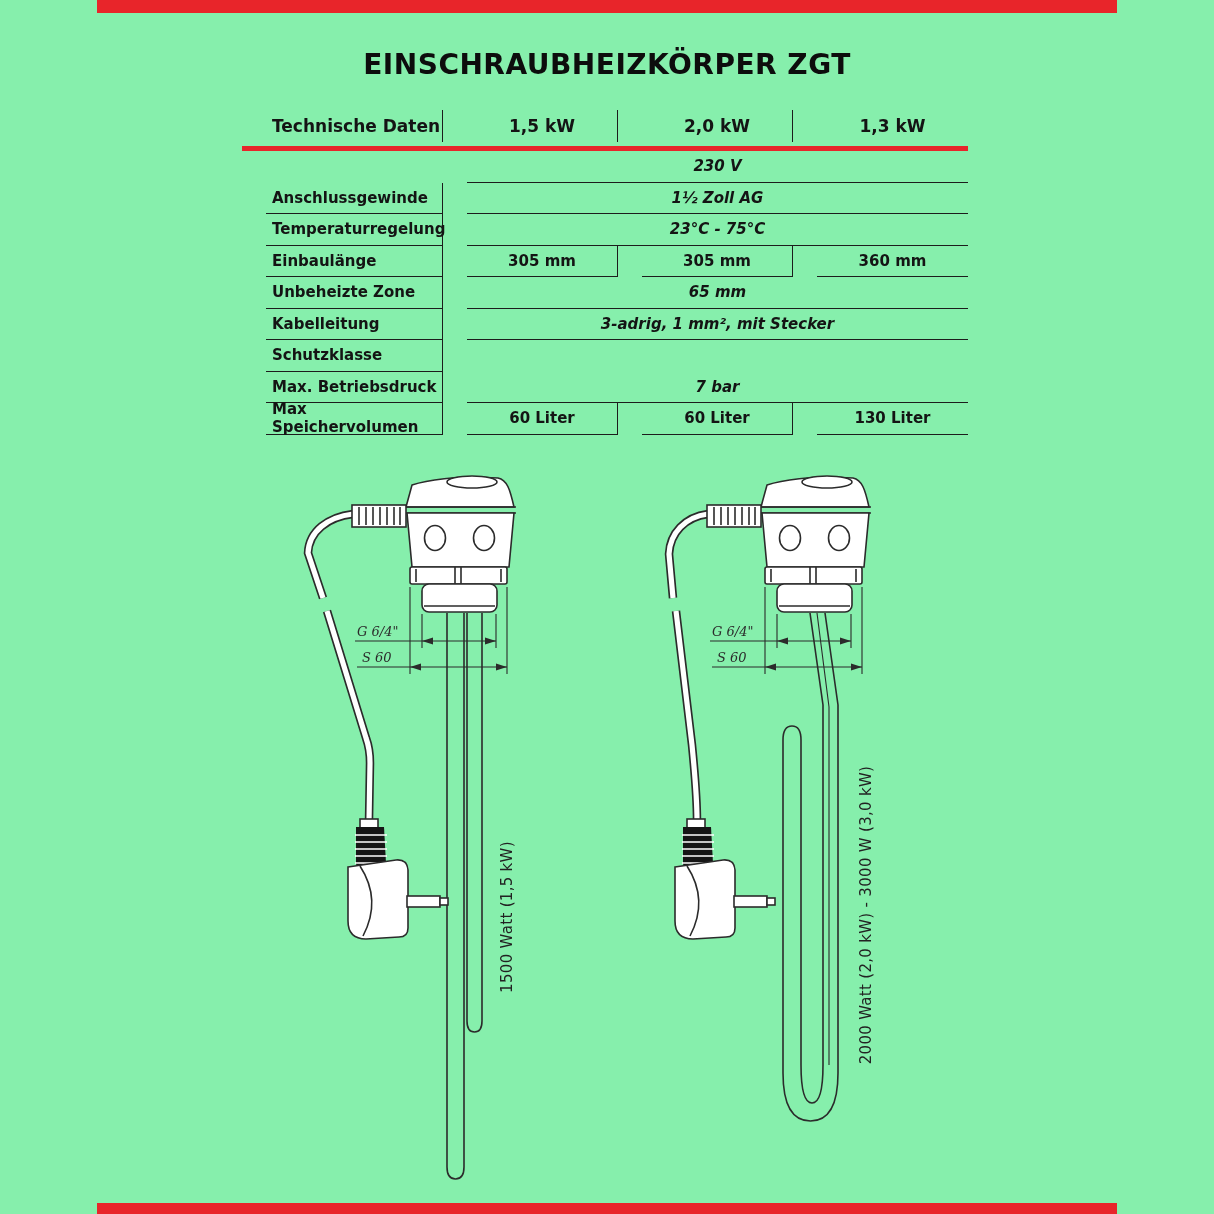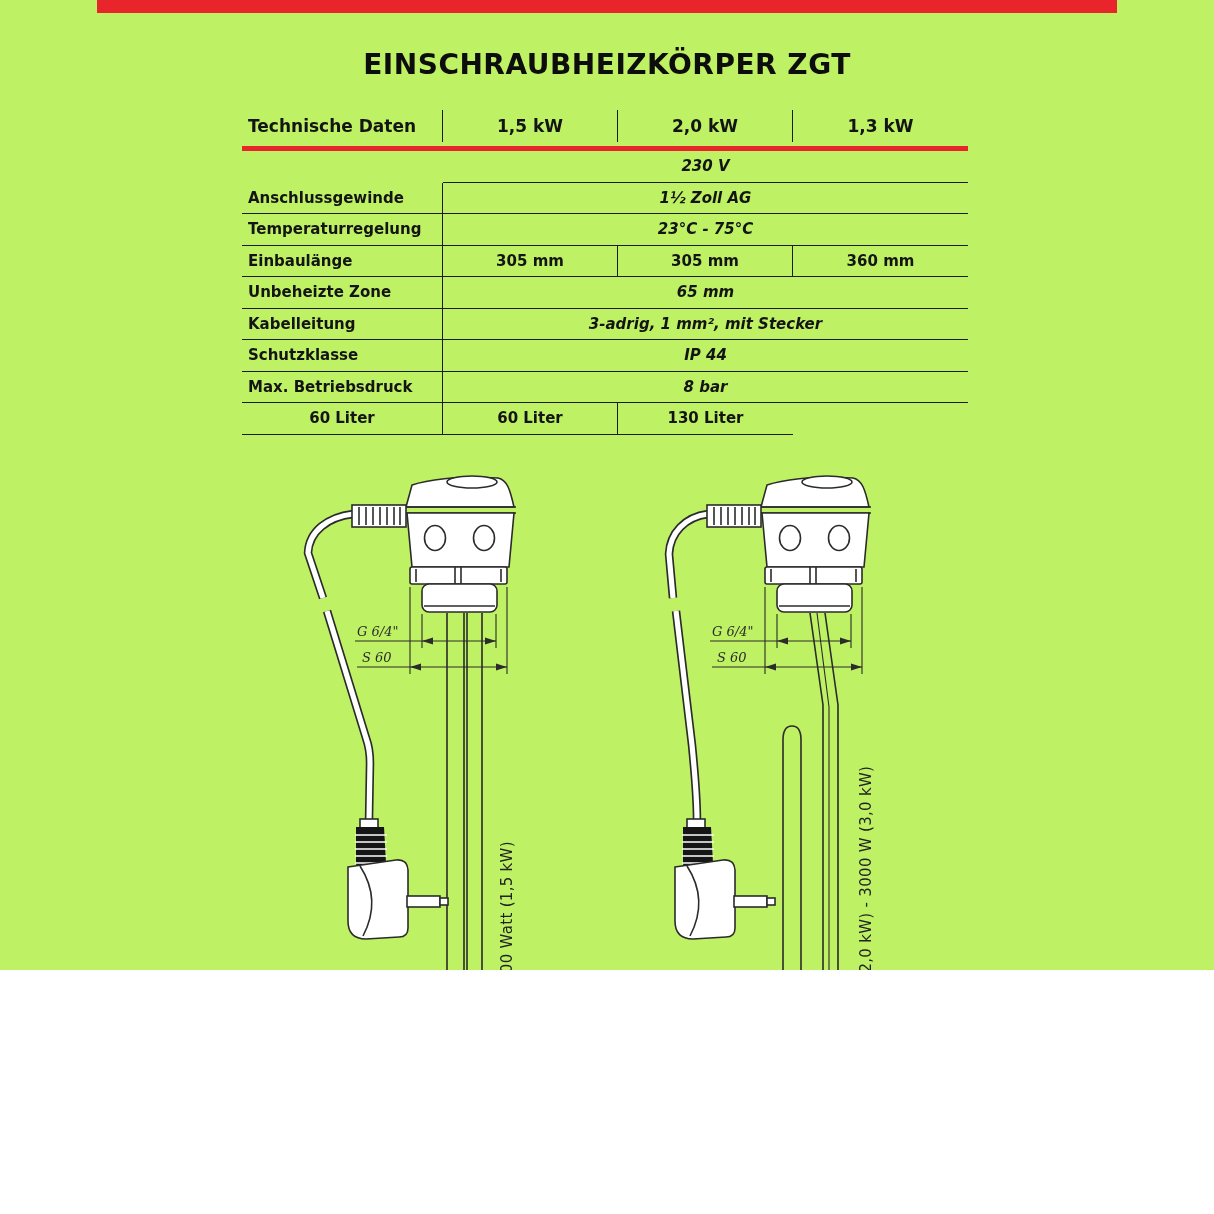--- a/index.html
+++ b/index.html
@@ -1,29 +1,29 @@
 <!DOCTYPE html>
 <html><head>
 <meta charset="utf-8">
 <style>
   html,body{margin:0;padding:0;background:#ffffff;}
-  #page{position:relative;width:1214px;height:970px;background:#bef264;overflow:hidden;
+  #page{position:relative;width:1214px;height:1214px;background:#86efac;overflow:hidden;
         font-family:"DejaVu Sans","Liberation Sans",sans-serif;color:#141414;}
   .redbar{position:absolute;left:97px;width:1020px;background:#e8252a;}
   #topbar{top:0;height:13px;}
   #bottombar{top:1203px;height:11px;}
   #title{position:absolute;top:48px;left:50%;transform:translateX(-50%);
          font-size:28px;font-weight:bold;letter-spacing:.5px;white-space:nowrap;color:#0d0d0d;}
   
   #table{position:absolute;left:242px;top:110px;width:726px;}
   .trow{display:grid;grid-template-columns:201px 175px 175px 175px;align-items:stretch;}
   .thead{height:36px;}
   .thead .cell{border-bottom:none;font-weight:bold;font-size:17px;}
   .cell{display:flex;align-items:center;justify-content:center;font-size:15px;font-weight:bold;
-        border-bottom:1.6px solid #1c1c1c;height:31.5px;box-sizing:border-box;}
+        border-bottom:1.6px solid #1c1c1c;height:31.5px;box-sizing:border-box;margin-left:24px;}
   .lab{justify-content:flex-start;padding-left:6px;border-right:1.6px solid #1c1c1c;}
   .thead .lab{border-right:1.6px solid #1c1c1c;}
   .vr{border-right:1.6px solid #1c1c1c;}
   .span3{grid-column:2/5;font-style:italic;}
   #redline{height:5px;background:#e8252a;width:726px;}
   
   svg{position:absolute;overflow:visible;}
   .ln{stroke:#2b2b2b;stroke-width:1.6;fill:none;}
   .lnw{stroke:#2b2b2b;stroke-width:1.6;fill:#ffffff;}
   .cableO{stroke:#2b2b2b;stroke-width:8.5;fill:none;stroke-linecap:butt;}
@@ -74,27 +74,27 @@
     <div class="trow">
       <div class="cell lab">Unbeheizte Zone</div>
       <div class="cell span3">65 mm</div>
     </div>
     <div class="trow">
       <div class="cell lab">Kabelleitung</div>
       <div class="cell span3">3-adrig, 1 mm², mit Stecker</div>
     </div>
     <div class="trow">
       <div class="cell lab">Schutzklasse</div>
-      <div class="cell span3">IP 44</div>
     </div>
     <div class="trow">
       <div class="cell lab">Max. Betriebsdruck</div>
-      <div class="cell span3">8 bar</div>
+      <div class="cell span3">7 bar</div>
     </div>
     <div class="trow">
+      <div class="cell lab">Max Speichervolumen</div>
       <div class="cell vr">60 Liter</div>
       <div class="cell vr">60 Liter</div>
       <div class="cell">130 Liter</div>
     </div>
   </div>
 
   <svg width="0" height="0" style="position:absolute" aria-hidden="true">
     <defs>
       <g id="heater-head">
 

